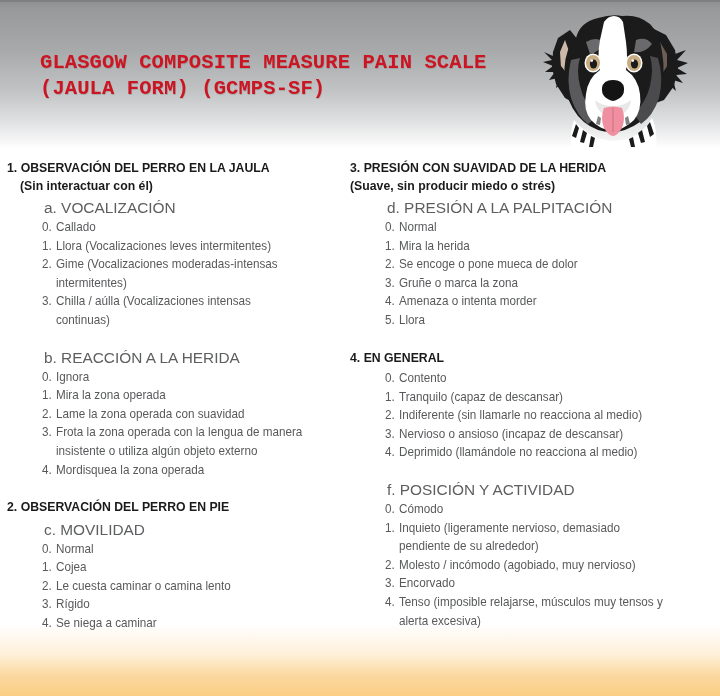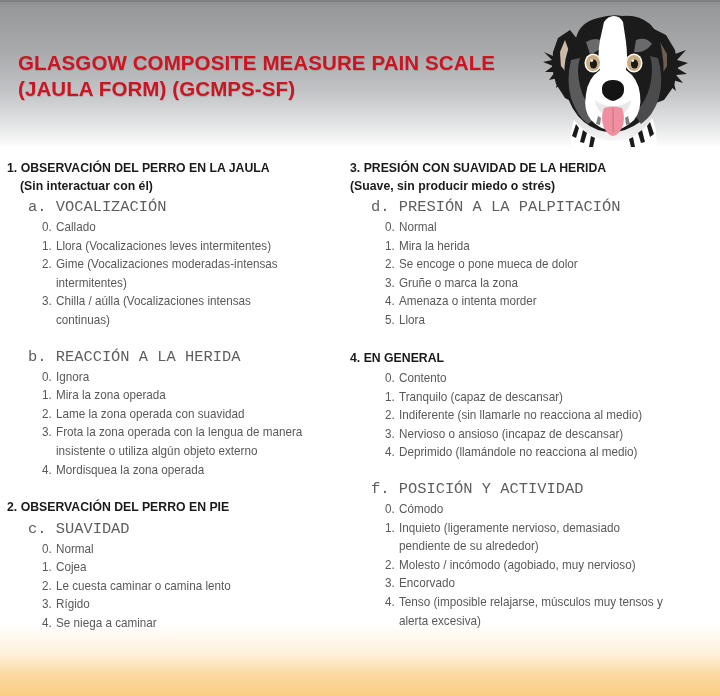--- a/index.html
+++ b/index.html
@@ -59,27 +59,28 @@
   }
 
   #title-block {
     position: absolute;
     left: 18px;
     top: 50px;
     width: 530px;
   }
   .title-line {
     color: #cc1522;
-    font-family: Liberation Sans, sans-serif;
+    font-family: Liberation Mono, monospace;
     font-weight: bold;
     font-size: 20.5px;
     letter-spacing: 0.1px;
     line-height: 26px;
     white-space: nowrap;
     text-shadow: 0.5px 0.5px 0 rgba(120,120,120,0.35);
+    margin-left: 22px;
   }
 
   
   #dog-figure {
     position: absolute;
     right: 18px;
     top: 8px;
     width: 162px;
     height: 139px;
   }
@@ -117,26 +118,26 @@
     font-weight: bold;
     font-size: 13.2px;
     color: #1a1a1a;
     line-height: 17.5px;
     margin-left: 13px;
     white-space: nowrap;
     transform: scaleX(0.93);
     transform-origin: left center;
   }
   .item-head {
-    font-family: Liberation Mono, monospace;
+    font-family: Liberation Sans, sans-serif;
     font-weight: normal;
     font-size: 15.4px;
     color: #5d5e60;
     line-height: 21px;
-    margin-left: 21px;
+    margin-left: 37px;
     white-space: nowrap;
   }
   .opt-list { list-style: none; margin: 0 0 0 35px; padding: 0; }
   .opt {
     display: flex;
     align-items: flex-start;
     font-family: "Liberation Sans", "DejaVu Sans", sans-serif;
     font-size: 13.6px;
     color: #58595b;
     line-height: 18.6px;
@@ -289,21 +290,21 @@
         </li>
         <li class="opt">
           <span class="num">4.</span>
           <span class="txt">Mordisquea la zona operada</span>
         </li>
       </ul>
 
       <div class="gap-xl"></div>
       <div class="sec-head">2. OBSERVACIÓN DEL PERRO EN PIE</div>
       <div class="gap-sm"></div>
-      <div class="item-head">c. SUAVIDAD</div>
+      <div class="item-head">c. MOVILIDAD</div>
       <ul class="opt-list">
         <li class="opt">
           <span class="num">0.</span>
           <span class="txt">Normal</span>
         </li>
         <li class="opt">
           <span class="num">1.</span>
           <span class="txt">Cojea</span>
         </li>
         <li class="opt">

